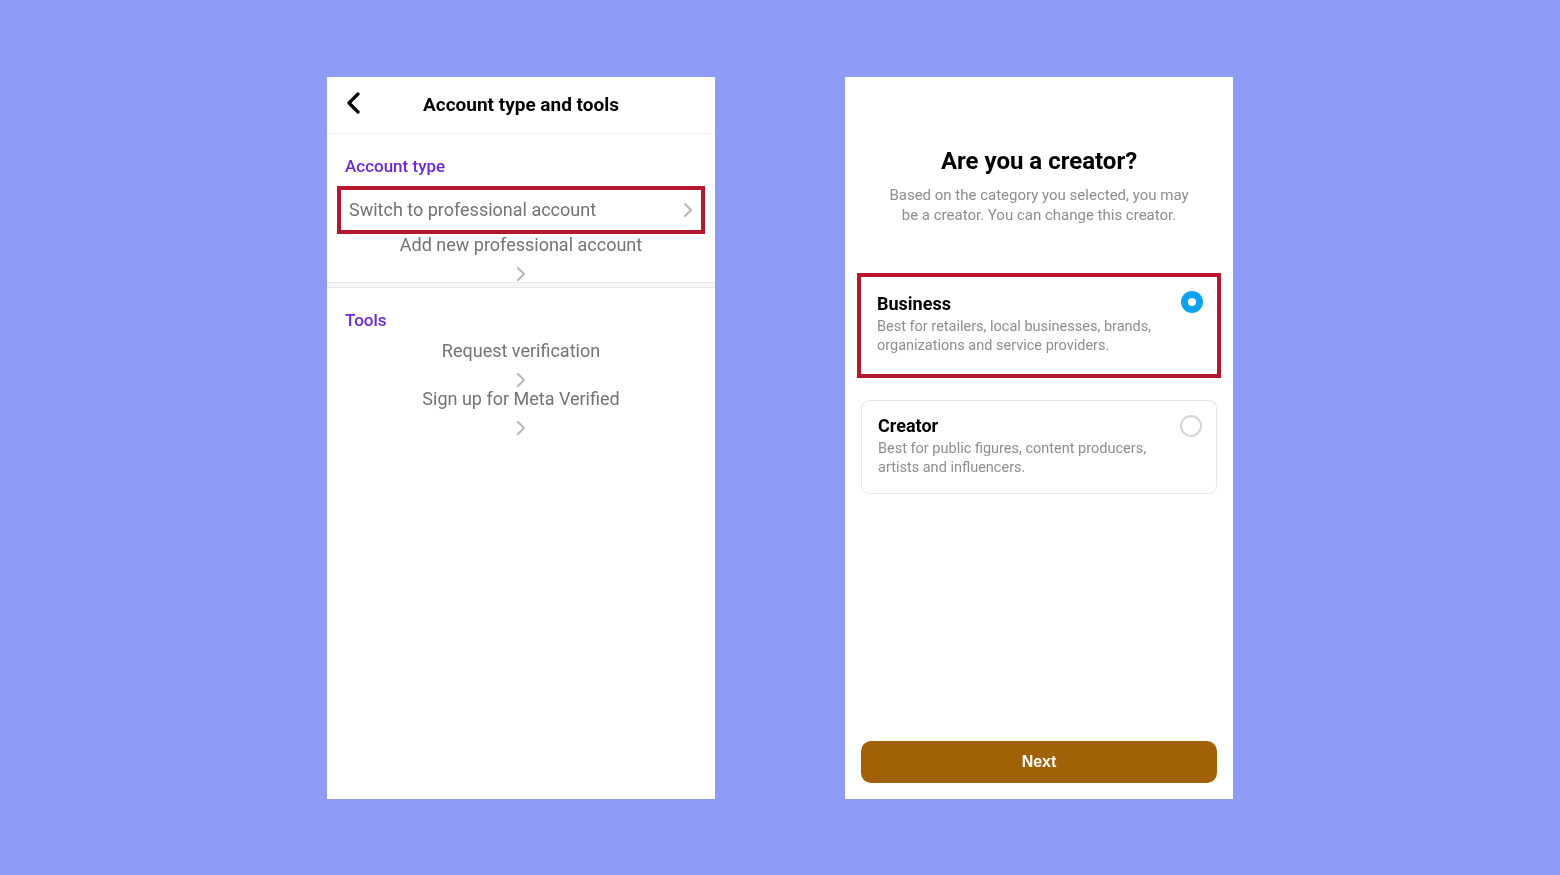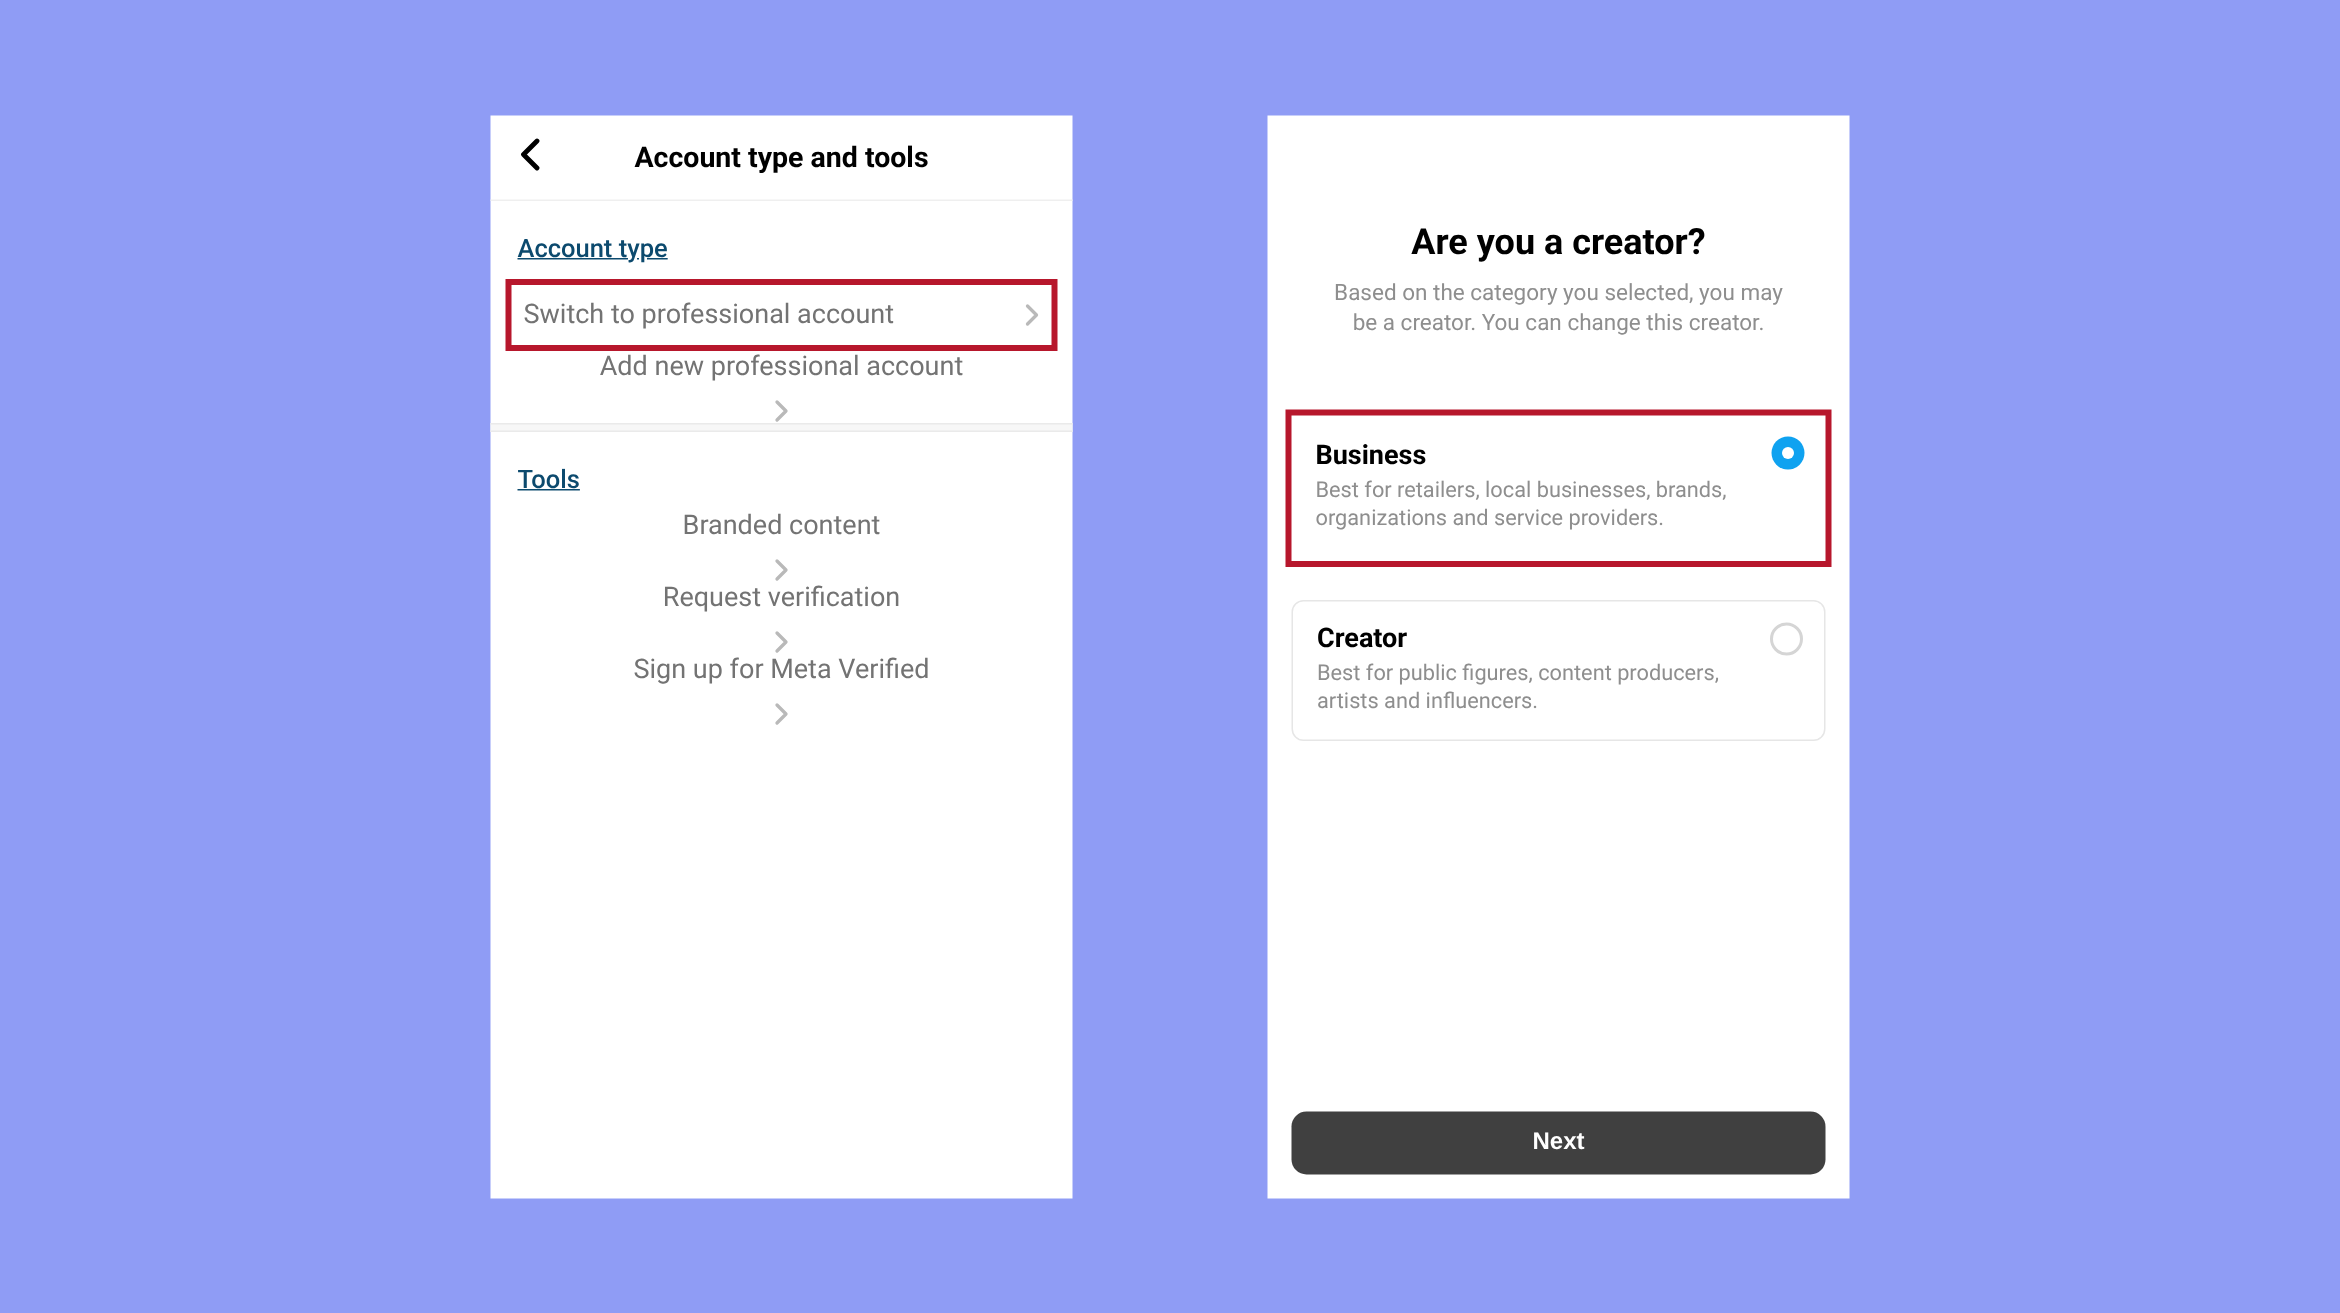--- a/index.html
+++ b/index.html
@@ -45,22 +45,21 @@
     width: 100%;
     text-align: center;
     font-size: 19px;
     font-weight: 700;
     color: #000;
   }
   .section-label {
     padding: 22px 18px 10px 18px;
     font-size: 17px;
     font-weight: 500;
-    color: #0c4a6e;
-    text-decoration: underline;
+    color: #6d28d9;
   }
   .menu-row {
     height: 48px;
     display: flex;
     align-items: center;
     justify-content: space-between;
     padding: 0 18px;
     flex-direction: column;
   }
   .menu-row-label {
@@ -169,21 +168,21 @@
     height: 8px;
     background: #fff;
     border-radius: 50%;
   }
   .s2-footer {
     padding: 0 16px 16px 16px;
   }
   .next-btn {
     width: 100%;
     height: 42px;
-    background: #404040;
+    background: #a16207;
     border: none;
     border-radius: 10px;
     color: #fff;
     font-size: 16px;
     font-weight: 600;
     display: flex;
     align-items: center;
     justify-content: center;
   }
 </style>
@@ -219,28 +218,20 @@
       <svg viewBox="0 0 10 16">
           <polyline points="2,2 8,8 2,14" fill="none" stroke="#b9b9b9" stroke-width="2.2" stroke-linecap="round" stroke-linejoin="round"></polyline>
         </svg>
     </span>
   </div>
 
   <div class="section-divider"></div>
 
   <div class="section-label">Tools</div>
 
-  <div class="menu-row">
-    <span class="menu-row-label">Branded content</span>
-    <span class="chevron">
-      <svg viewBox="0 0 10 16">
-          <polyline points="2,2 8,8 2,14" fill="none" stroke="#b9b9b9" stroke-width="2.2" stroke-linecap="round" stroke-linejoin="round"></polyline>
-        </svg>
-    </span>
-  </div>
 
   <div class="menu-row">
     <span class="menu-row-label">Request verification</span>
     <span class="chevron">
       <svg viewBox="0 0 10 16">
           <polyline points="2,2 8,8 2,14" fill="none" stroke="#b9b9b9" stroke-width="2.2" stroke-linecap="round" stroke-linejoin="round"></polyline>
         </svg>
     </span>
   </div>
 

